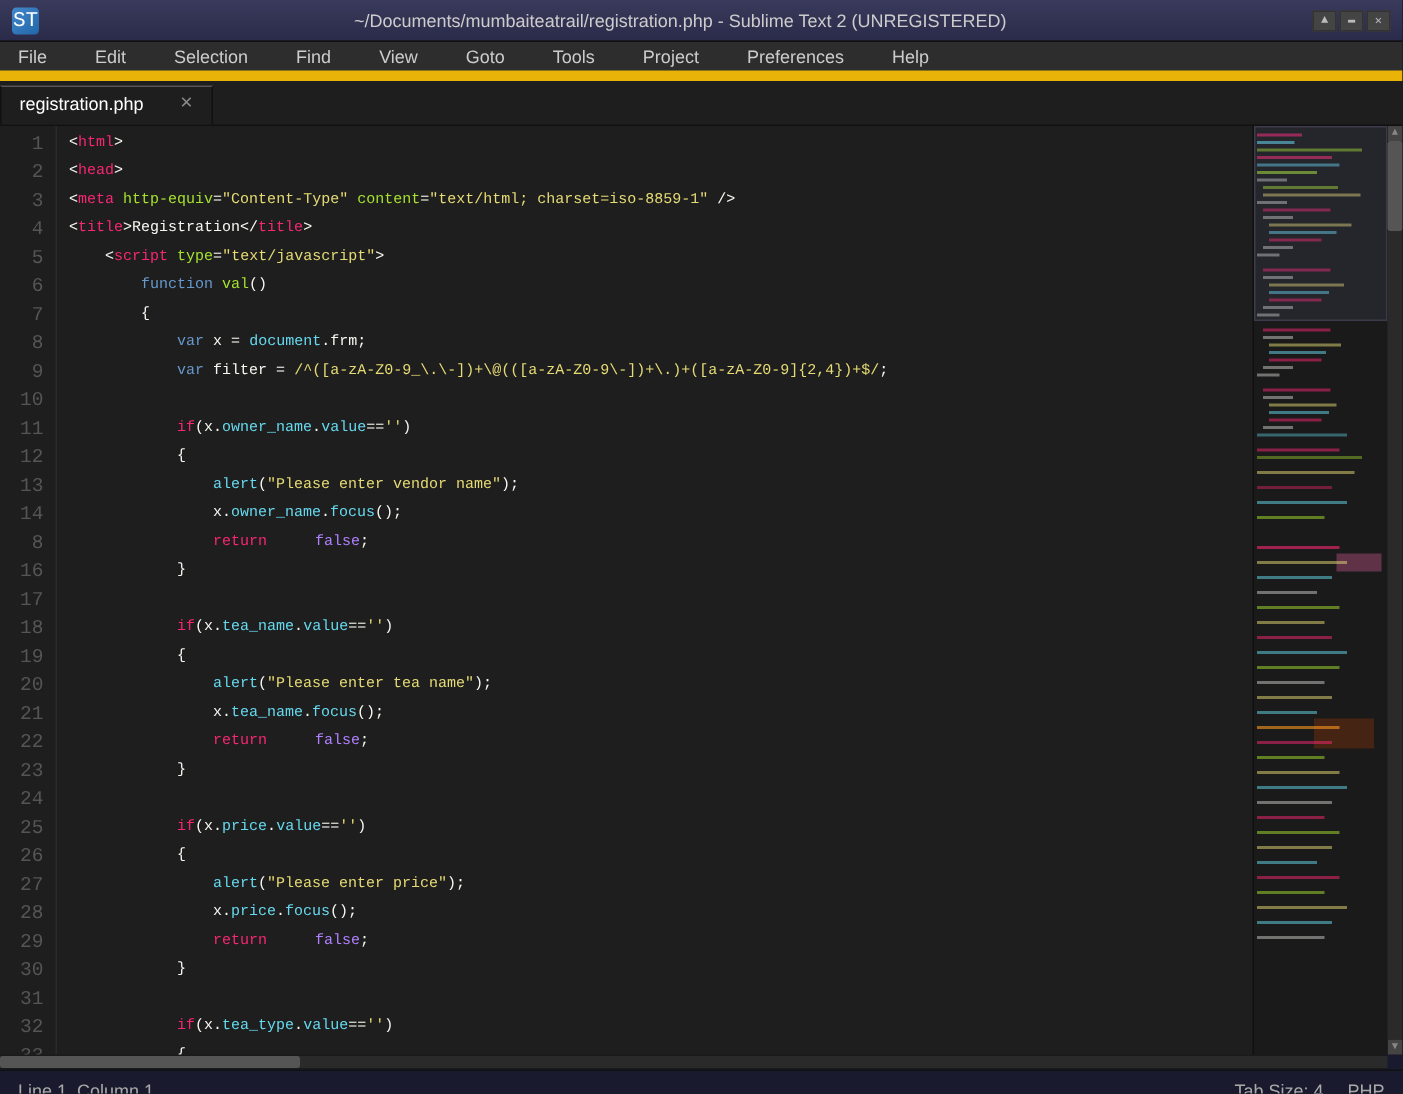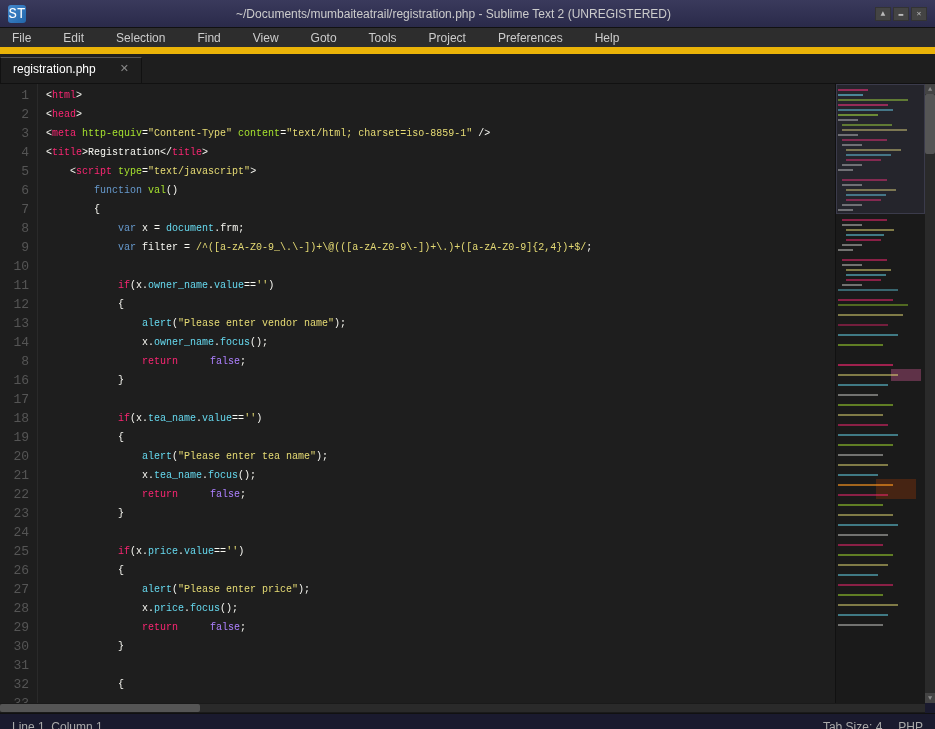--- a/index.html
+++ b/index.html
@@ -250,20 +250,21 @@
     <span class="code-line">                <span class="kw-pink">return</span> <span class="bool">false</span><span class="plain">;</span></span>
     <span class="code-line">            <span class="plain">}</span></span>
     <span class="code-line"></span>
     <span class="code-line">            <span class="kw-pink">if</span><span class="plain">(</span><span class="plain">x.</span><span class="prop">price</span><span class="plain">.</span><span class="prop">value</span><span class="plain">==</span><span class="content-str">''</span><span class="plain">)</span></span>
     <span class="code-line">            <span class="plain">{</span></span>
     <span class="code-line">                <span class="method">alert</span><span class="plain">(</span><span class="content-str">"Please enter price"</span><span class="plain">);</span></span>
     <span class="code-line">                <span class="plain">x.</span><span class="prop">price</span><span class="plain">.</span><span class="method">focus</span><span class="plain">();</span></span>
     <span class="code-line">                <span class="kw-pink">return</span> <span class="bool">false</span><span class="plain">;</span></span>
     <span class="code-line">            <span class="plain">}</span></span>
     <span class="code-line"></span>
+    <span class="code-line">            <span class="kw-pink">if</span><span class="plain">(</span><span class="plain">x.</span><span class="prop">tea_type</span><span class="plain">.</span><span class="prop">value</span><span class="plain">==</span><span class="content-str">''</span><span class="plain">)</span></span>
     <span class="code-line">            <span class="plain">{</span></span>
 
   </div>
 
   <div id="minimap">
     <div id="minimap-viewport"></div>
     <svg width="90" height="645">
 
       <rect x="0" y="0" width="90" height="645" fill="#1a1a1a"></rect>
 

